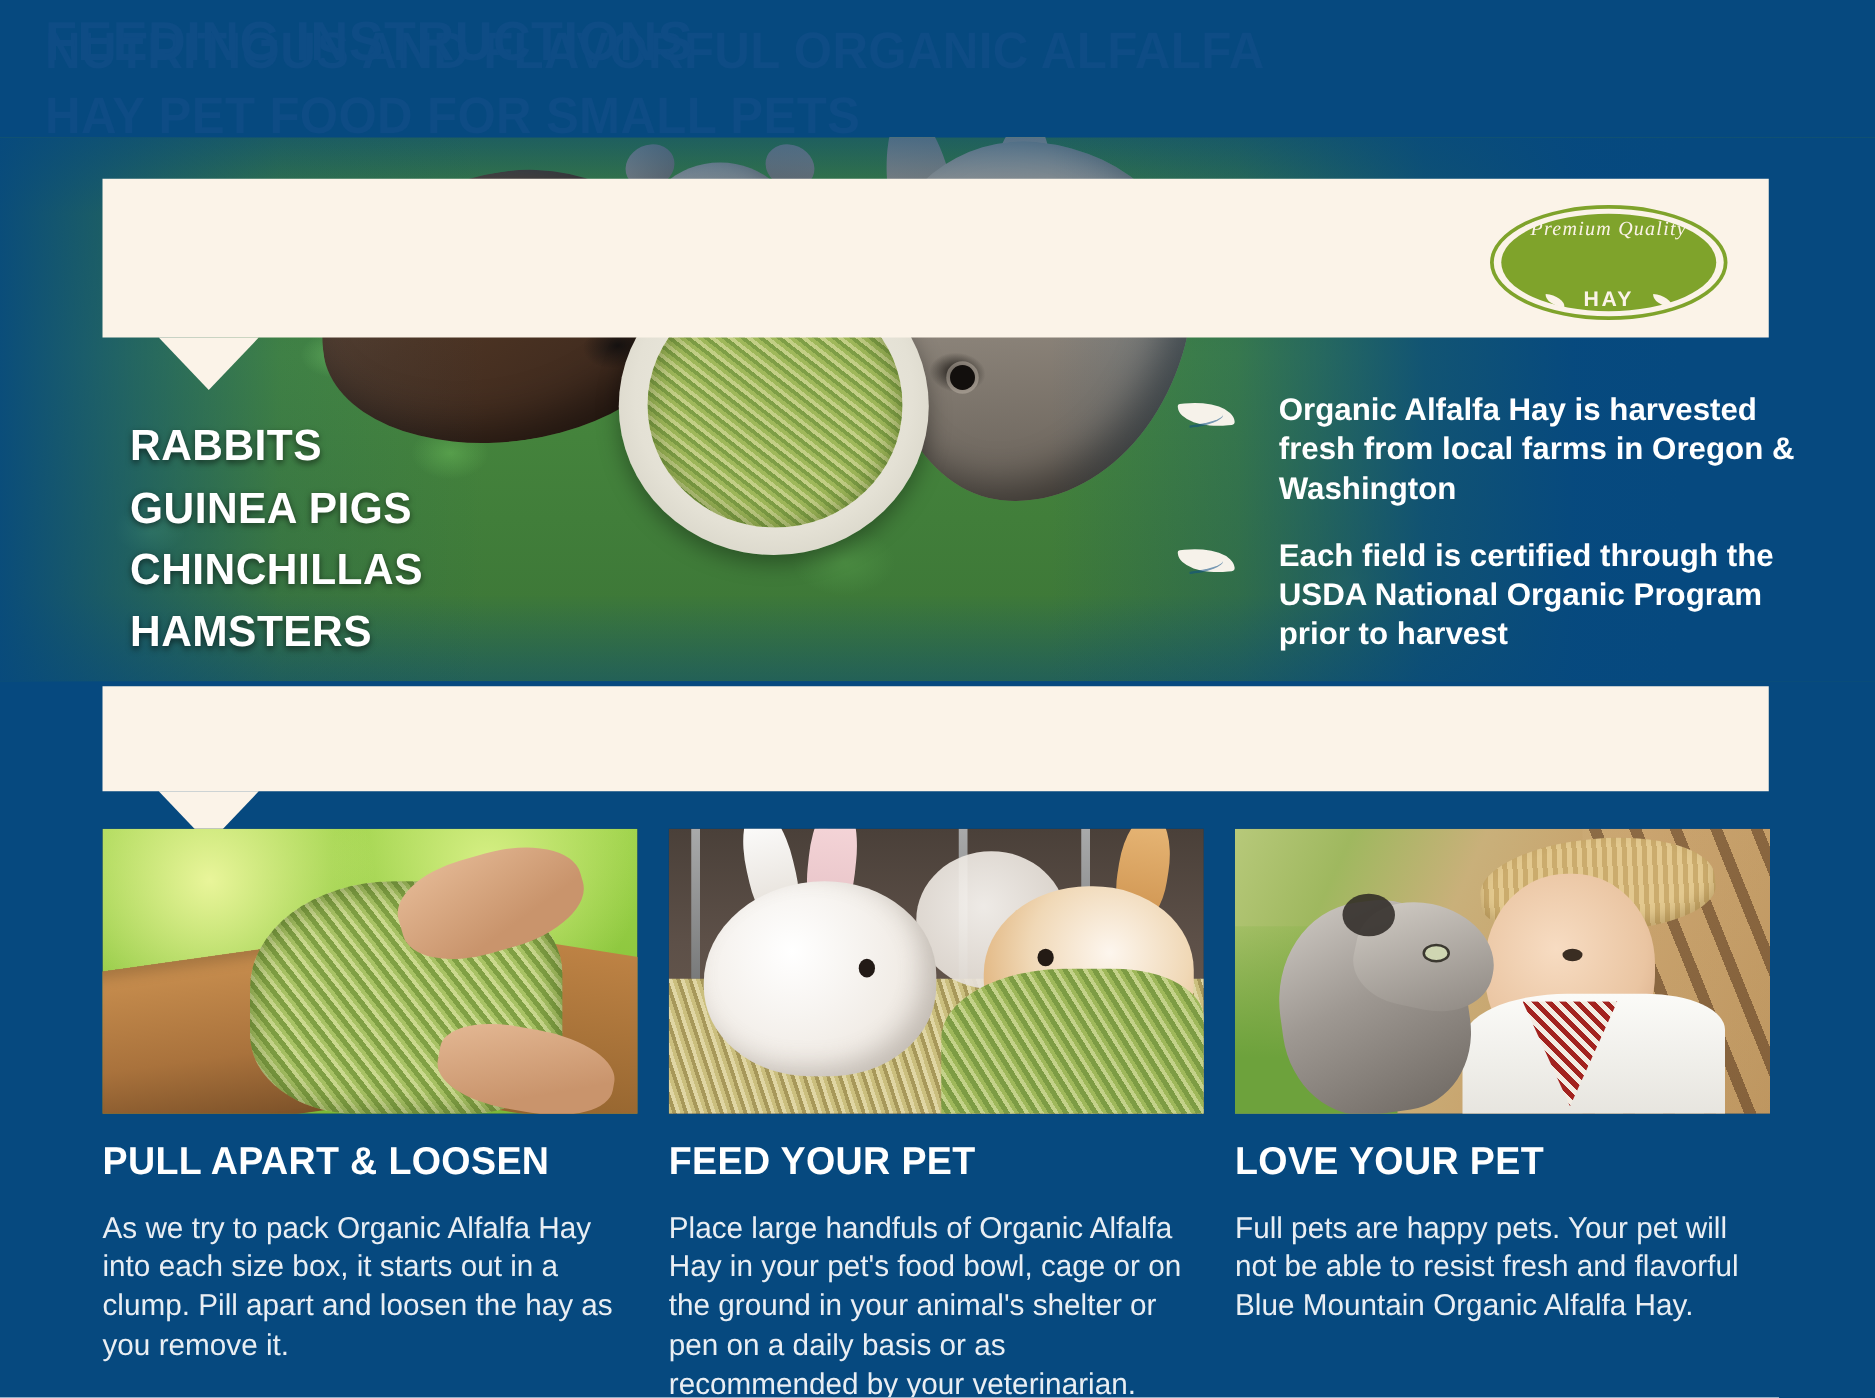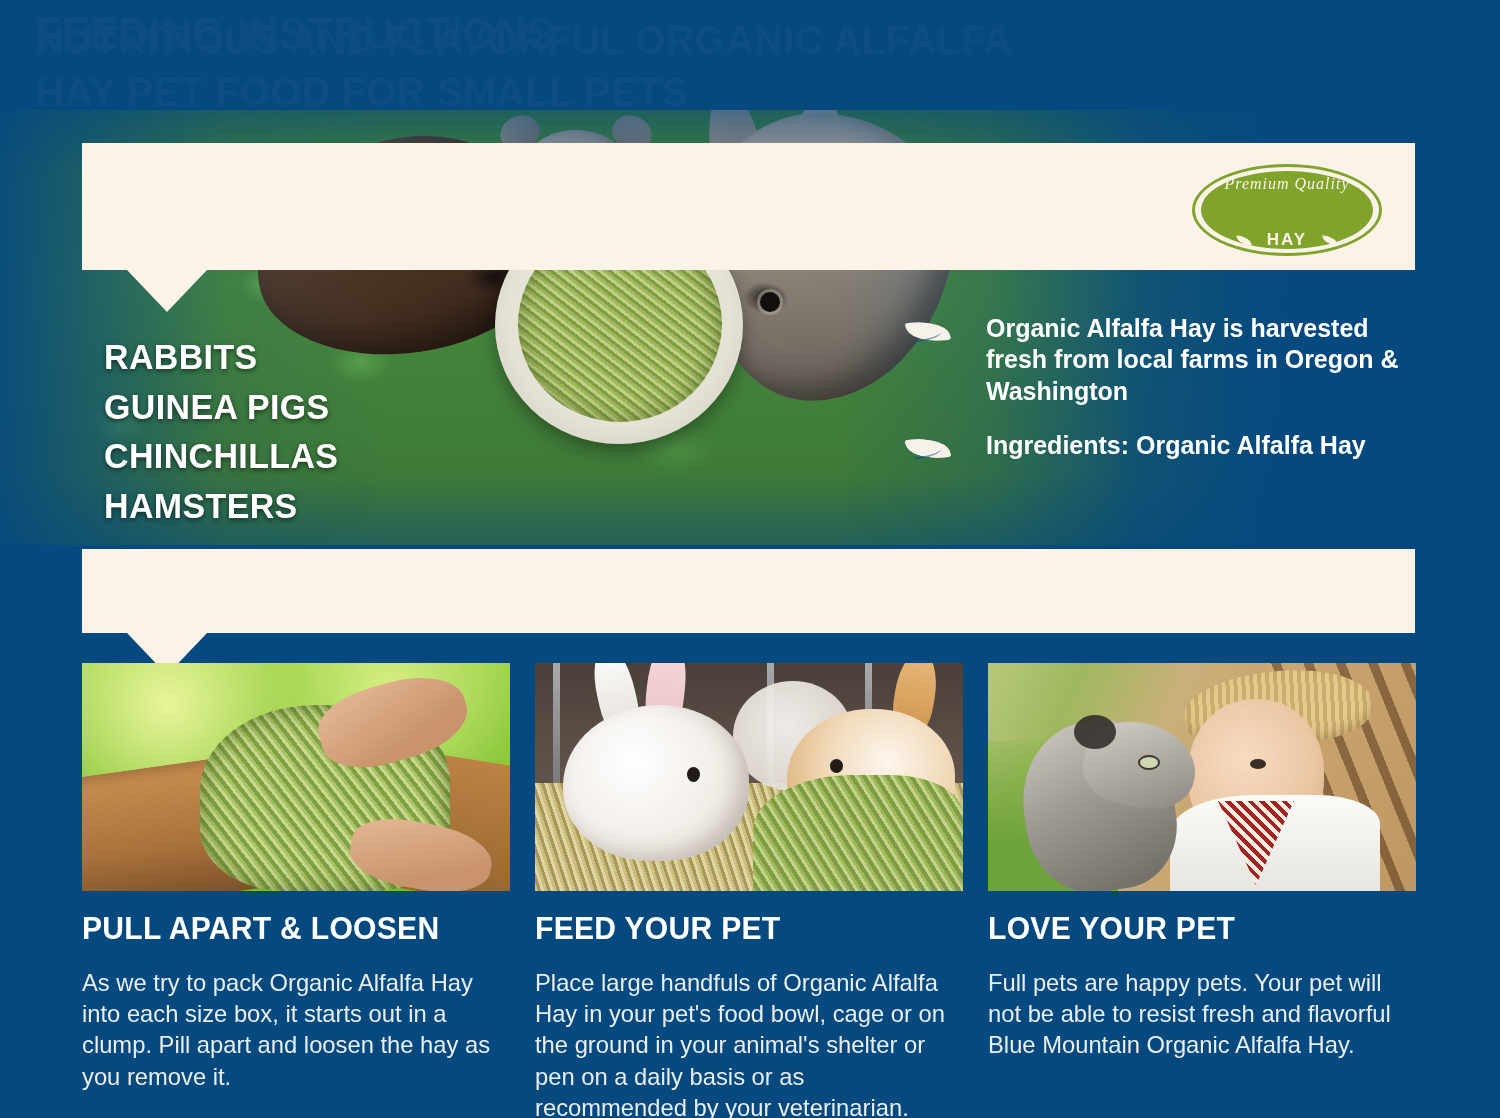--- a/index.html
+++ b/index.html
@@ -282,21 +282,21 @@
     letter-spacing: 0.4px;
     color: #FFFFFF;
     transform: scaleX(0.97);
     transform-origin: left center;
     text-shadow: 0 2px 5px rgba(0,0,0,0.55);
   }
 
   
   .bullets {
     position: absolute;
-    left: 902px; top: 313px;
+    left: 939px; top: 313px;
     width: 510px;
   }
   .bullet {
     position: relative;
     padding-left: 84px;
     margin-bottom: 23px;
   }
   .bullet:last-child { margin-bottom: 0; }
   .leaf-icon {
     position: absolute;
@@ -640,20 +640,21 @@
         <span class="blade"></span>
           <span class="vein"></span>
       </span>
       <span class="bullet-text">Organic Alfalfa Hay is harvested fresh from local farms in Oregon &amp; Washington</span>
     </div>
     <div class="bullet">
       <span class="leaf-icon">
         <span class="blade"></span>
           <span class="vein"></span>
       </span>
+      <span class="bullet-text">Each field is certified through the USDA National Organic Program prior to harvest</span>
     </div>
     <div class="bullet">
       <span class="leaf-icon">
         <span class="blade"></span>
           <span class="vein"></span>
       </span>
       <span class="bullet-text">Ingredients: Organic Alfalfa Hay</span>
     </div>
   </div>
 

